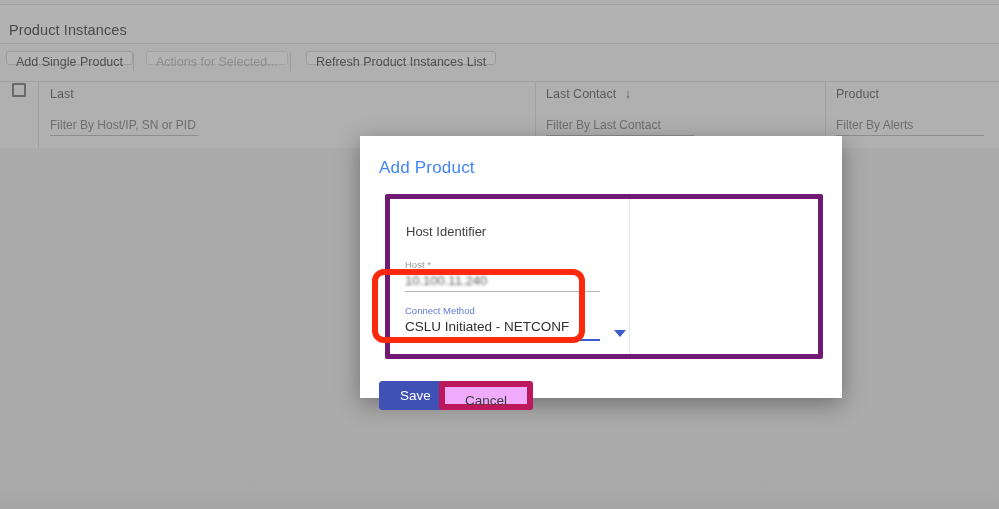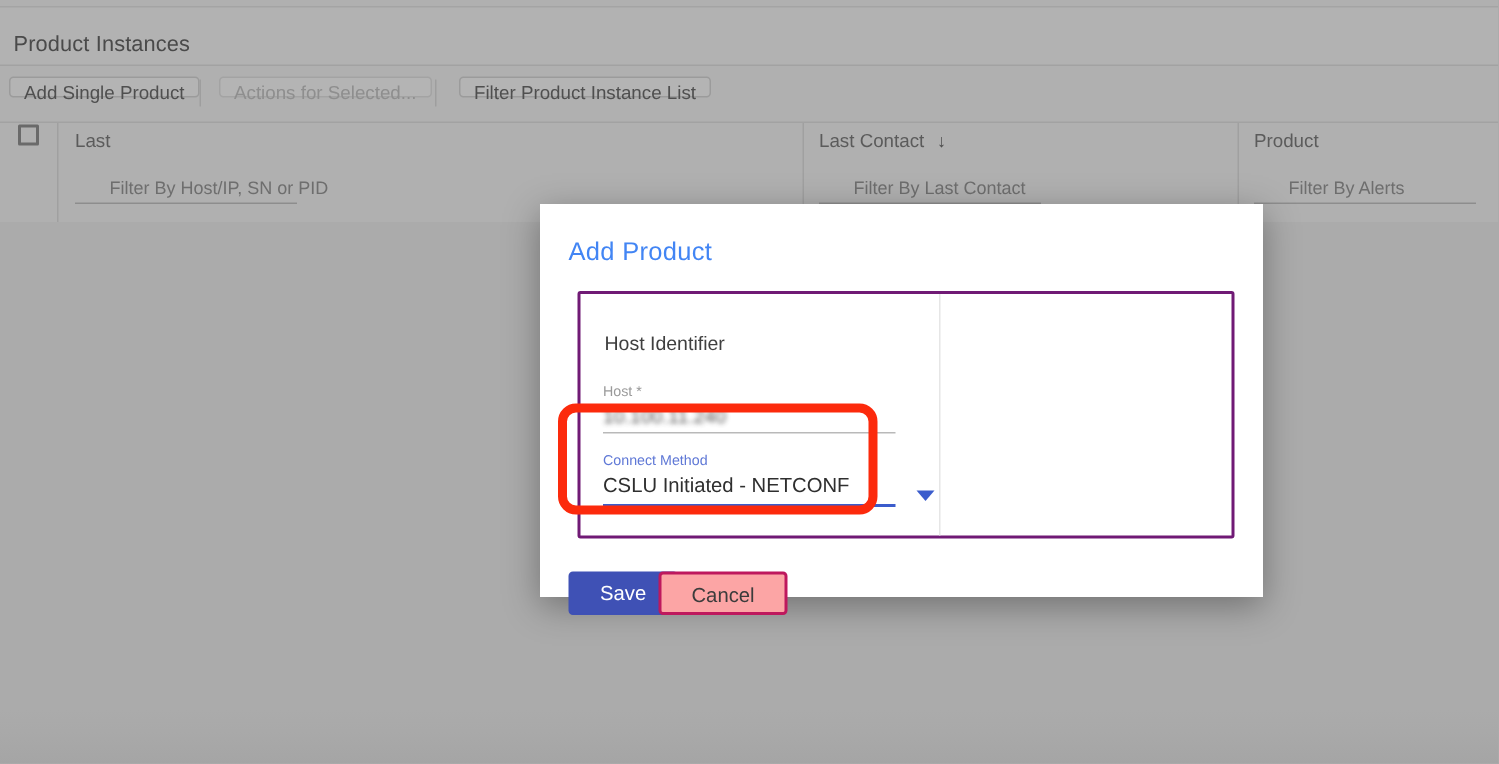--- a/index.html
+++ b/index.html
@@ -135,21 +135,20 @@
   .filter-cell {
     position: absolute;
     top: 118px;
     height: 18px;
   }
   .filter-cell .ftxt {
     font-size: 12px;
     color: #6e6e6e;
     white-space: nowrap;
     display: block;
-    margin-left: 23px;
   }
   .filter-cell .fline {
     position: absolute;
     left: 0; top: 17px;
     height: 1px;
     background: #8d8d8d;
   }
   #filter-name    { left: 50px; width: 148px; }
   #filter-name  .fline { width: 148px; }
   #filter-contact { left: 546px; width: 148px; }
@@ -189,21 +188,21 @@
     font-size: 17px;
     color: #4285f4;
     letter-spacing: .2px;
   }
 
   .panels {
     position: absolute;
     left: 25px; top: 58px;
     width: 438px;
     height: 165px;
-    border: 2px solid #701a75;
+    border: 5px solid #701a75;
     border-radius: 2px;
     display: flex;
   }
   .panel-left {
     width: 240px;
     border-right: 1px solid #e6e6e6;
     position: relative;
   }
   .panel-right {
     flex: 1;
@@ -309,22 +308,22 @@
     padding: 0 20px;
   }
   #btn-save {
     left: 19px; top: 245px;
     background: #3f51b5;
     border: 1px solid #3f51b5;
     color: #ffffff;
   }
   #btn-cancel {
     left: 79px; top: 245px;
-    background: #fca5a5;
-    border: 2px solid #be185d;
+    background: #f0abfc;
+    border: 6px solid #be185d;
     color: #3c3c3c;
   }
 
   
   #annotation {
     position: absolute;
     left: 372px; top: 269px;
     width: 213px;
     height: 74px;
     border: 6px solid #fc2a0c;
@@ -341,21 +340,21 @@
 
     <div class="page-title-bar">
       <span class="page-title">Product Instances</span>
     </div>
 
     <div class="toolbar">
       <button id="btn-add" class="tb-btn">Add Single Product</button>
       <div id="sep-1" class="tb-sep"></div>
       <button id="btn-actions" class="tb-btn disabled">Actions for Selected...</button>
       <div id="sep-2" class="tb-sep"></div>
-      <button id="btn-refresh" class="tb-btn">Filter Product Instance List</button>
+      <button id="btn-refresh" class="tb-btn">Refresh Product Instances List</button>
     </div>
 
     <div class="table-head">
       <div id="cdiv-0" class="col-div"></div>
       <div id="cdiv-1" class="col-div"></div>
       <div id="cdiv-2" class="col-div"></div>
     </div>
 
     <div class="sel-all-box"></div>
 

